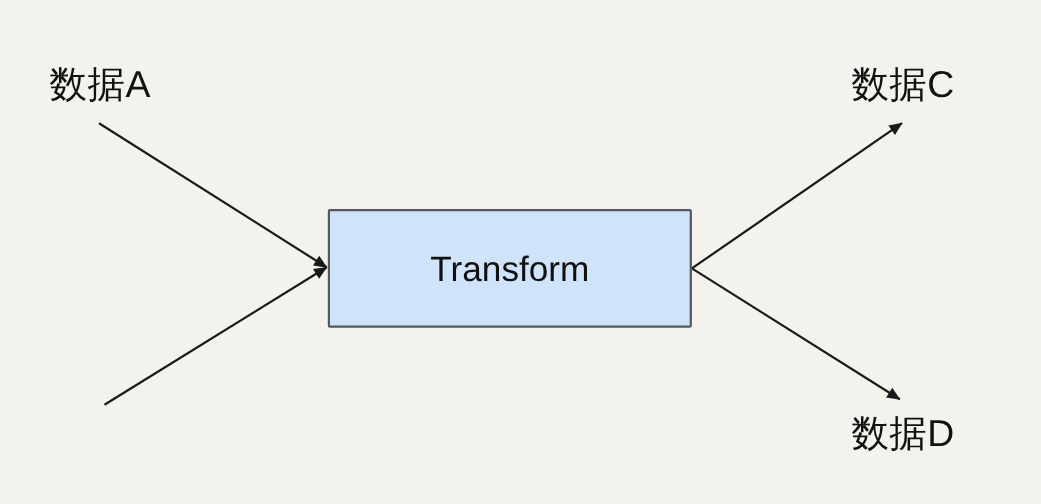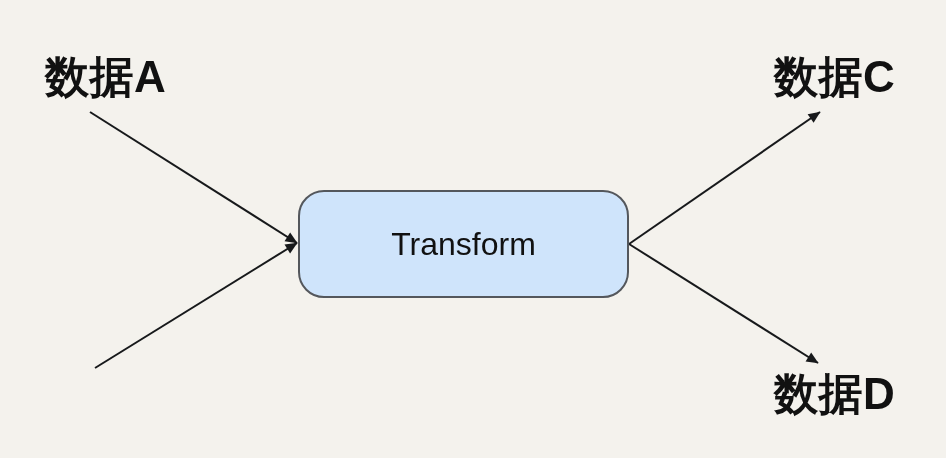--- a/index.html
+++ b/index.html
@@ -28,42 +28,42 @@
   }
   svg.arrow-layer line {
     stroke: var(--arrow, #17191b);
     stroke-width: 2;
   }
   #arrowhead path {
     fill: var(--arrow, #17191b);
   }
   .node-label {
     position: absolute;
-    font-size: 44px;
+    font-size: 34px;
     line-height: 34px;
-    font-weight: 700;
+    font-weight: 400;
     color: var(--text, #111111);
     white-space: nowrap;
     letter-spacing: 0.5px;
     text-align: right;
   }
   .label-a { left: 45px;  top: 60px;  }
   .label-b { left: 48px;  top: 380px; }
   .label-c { left: 774px; top: 60px;  }
   .label-d { left: 774px; top: 377px; }
   .transform-box {
     position: absolute;
     left: 298px;
     top: 190px;
     width: 331px;
     height: 108px;
     box-sizing: border-box;
     background: var(--box-fill, #cfe4fb);
     border: 2px solid var(--box-border, #54575c);
-    border-radius: 26px;
+    border-radius: 2px;
     display: flex;
     align-items: center;
     justify-content: center;
   }
   .transform-box .box-text {
     font-size: 32px;
     color: var(--text, #111111);
     font-weight: 400;
   }
 </style>

